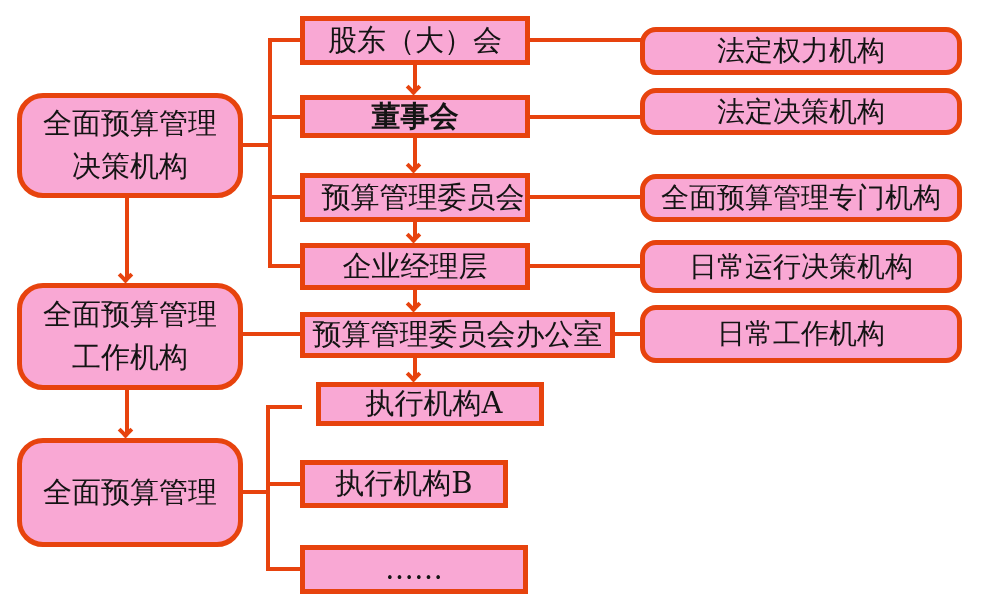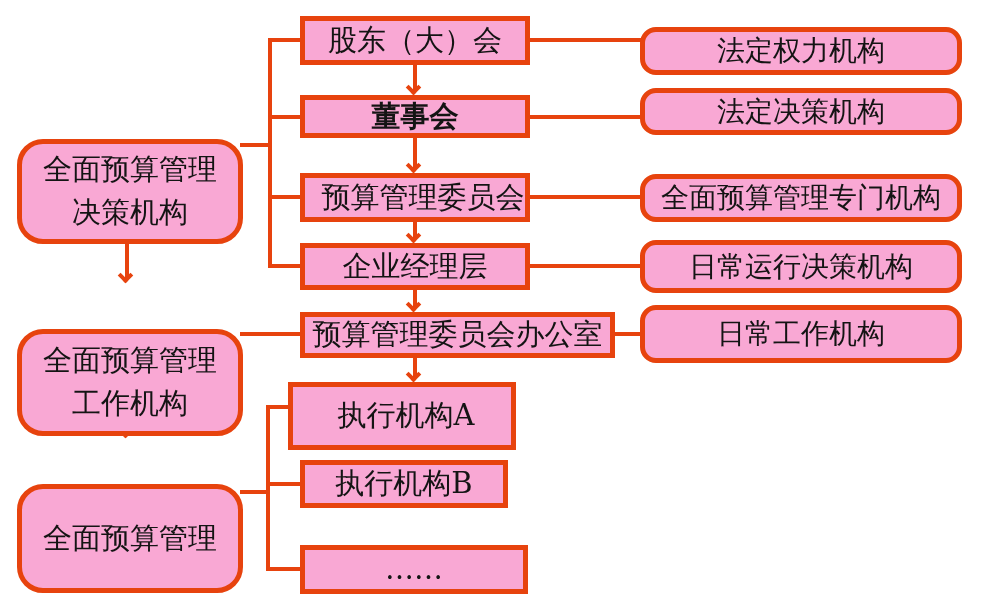--- a/index.html
+++ b/index.html
@@ -26,32 +26,31 @@
   }
   .box .lbl { display: block; white-space: nowrap; }
   .mid  { font-size: 29px; }
   .side { font-size: 28px; }
   .left-col {
     border-radius: 26px;
     flex-direction: column;
     justify-content: space-evenly;
     font-size: 29px;
     padding: 4px 0;
-    margin-top: 46px;
   }
   .right-col { border-radius: 16px; }
   #l1 { left: 17px;  top: 93px;  width: 226px; height: 105px; }
   #l2 { left: 17px;  top: 283px; width: 226px; height: 107px; }
   #l3 { left: 17px;  top: 438px; width: 226px; height: 109px; }
   #m1 { left: 300px; top: 16px;  width: 230px; height: 49px; }
   #m2 { left: 300px; top: 95px;  width: 230px; height: 43px; font-weight: bold; }
   #m3 { left: 300px; top: 173px; width: 230px; height: 49px; padding-left: 16px; }
   #m4 { left: 300px; top: 243px; width: 230px; height: 47px; }
   #m5 { left: 300px; top: 312px; width: 315px; height: 46px; }
-  #m6 { left: 288px; top: 382px; width: 228px; height: 68px; padding-left: 8px; }
+  #m6 { left: 316px; top: 382px; width: 228px; height: 44px; padding-left: 8px; }
   #m7 { left: 300px; top: 460px; width: 208px; height: 48px; }
   #m8 { left: 300px; top: 545px; width: 228px; height: 49px; }
   #m8 .lbl { line-height: 0.1; }
   #r1 { left: 640px; top: 27px;  width: 322px; height: 48px; }
   #r2 { left: 640px; top: 88px;  width: 322px; height: 47px; }
   #r3 { left: 640px; top: 174px; width: 322px; height: 48px; }
   #r4 { left: 640px; top: 240px; width: 322px; height: 53px; }
   #r5 { left: 640px; top: 305px; width: 322px; height: 58px; }
   
   .h { position: absolute; height: 4px; background: var(--red); z-index: 1; }

